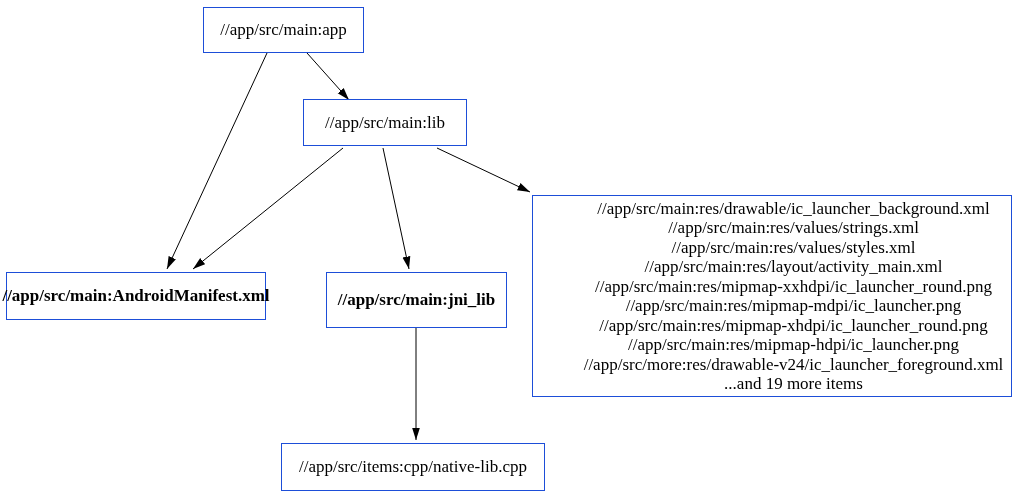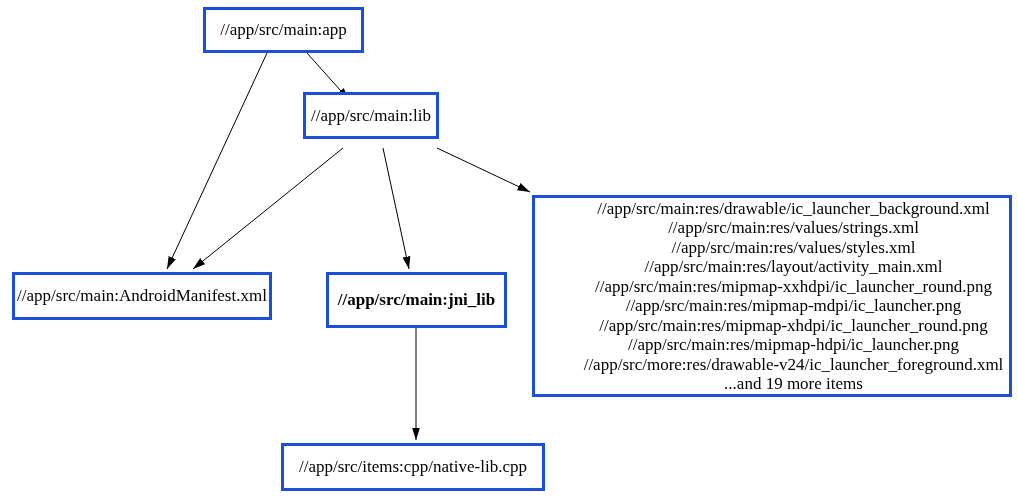--- a/index.html
+++ b/index.html
@@ -20,32 +20,32 @@
     position: absolute;
     left: 0;
     top: 0;
     width: 1018px;
     height: 496px;
   }
   .node {
     position: absolute;
     box-sizing: border-box;
     background: #ffffff;
-    border: 3px solid #1d4ed8;
+    border: 1px solid #1d4ed8;
     display: flex;
     align-items: center;
     justify-content: center;
     text-align: center;
     font-size: 17px;
     line-height: 19.5px;
     white-space: nowrap;
   }
   .node-app       { left: 203px; top: 7px;   width: 161px; height: 46px; }
-  .node-lib       { left: 303px; top: 92px; width: 136px; height: 47px; }
-  .node-manifest  { left: 12px;   top: 272px; width: 260px; height: 48px; }
+  .node-lib       { left: 303px; top: 99px; width: 164px; height: 47px; }
+  .node-manifest  { left: 6px;   top: 272px; width: 260px; height: 48px; font-weight: bold; }
   .node-jni       { left: 326px; top: 272px; width: 181px; height: 56px; font-weight: bold; }
   .node-res       { left: 532px; top: 195px; width: 480px; height: 202px; flex-direction: column; padding-left: 43px; }
   .node-native    { left: 281px; top: 443px; width: 264px; height: 48px; }
   .res-line {
     display: block;
   }
 </style>
 </head>
 <body>
 

